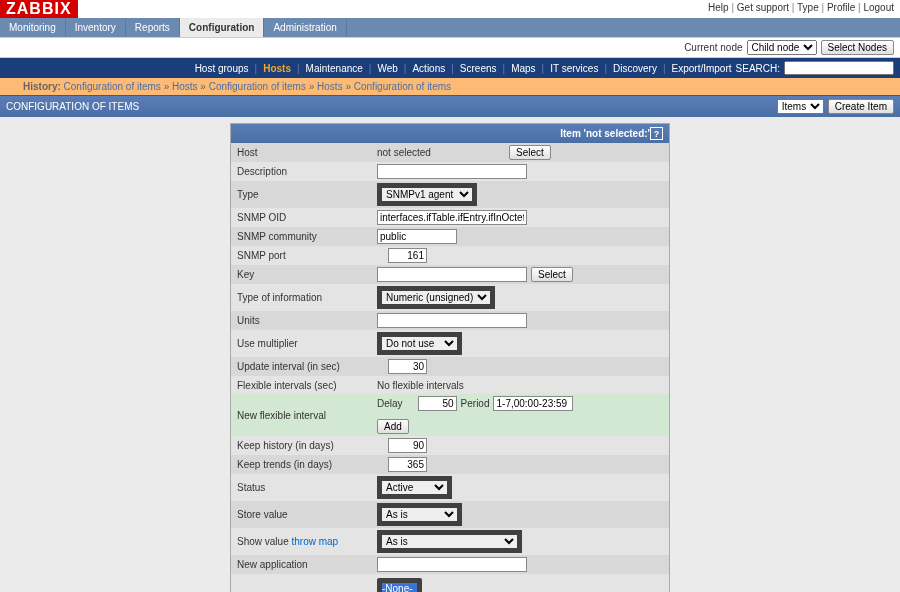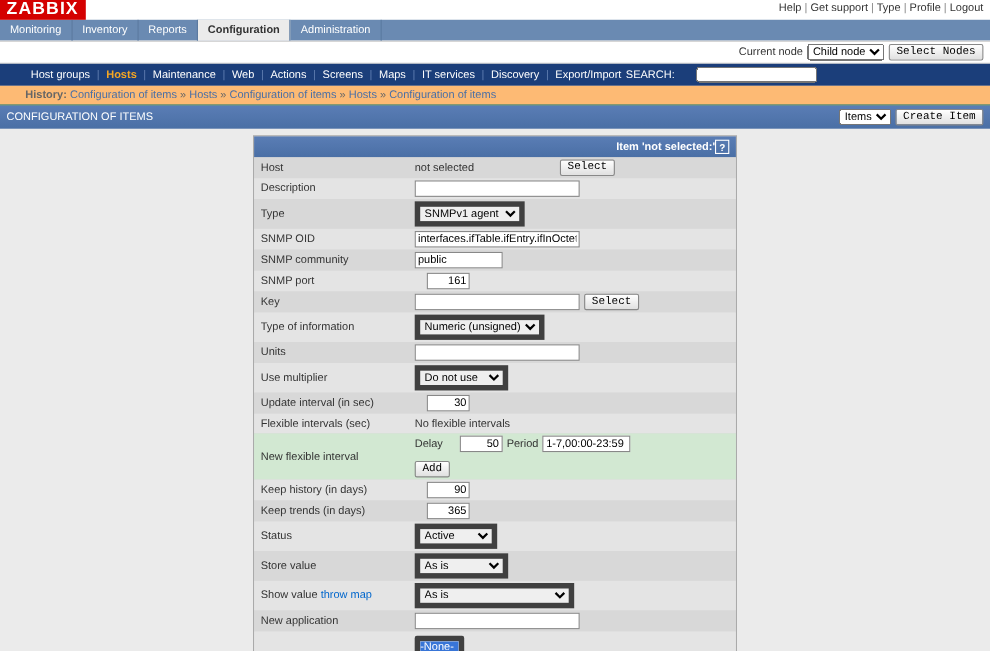--- a/index.html
+++ b/index.html
@@ -11,28 +11,28 @@
 .top-links { font-size: 10px; padding: 2px 6px 0 0; }
 .top-links span { color: #888; }
 .top-links a { color: #333; }
 
 .menu1 { background: #6a8ab2; display: flex; }
 .menu1 .tab { padding: 4px 9px; color: #fff; font-size: 10px; cursor: pointer; border-right: 1px solid #5b7aa0; }
 .menu1 .tab.active { background: #ebebeb; color: #333; font-weight: bold; }
 
 .node-bar { display: flex; justify-content: flex-end; align-items: center; background: #fff; padding: 2px 6px; font-size: 10px; gap: 4px; border-top: 1px solid #ccc; border-bottom: 1px solid #ccc; }
 .node-bar select { font-size: 10px; }
-.btn { font-size: 10px; padding: 1px 6px; border: 1px solid #888; background: linear-gradient(#fff,#e0e0e0); cursor: pointer; border-radius: 2px; font-family: Liberation Mono, monospace; }
-
-.menu2 { background: #1b3e7a; display: flex; align-items: center; padding: 3px 24px; color: #5f7db0; font-size: 10px; justify-content: flex-start; }
+.btn { font-size: 10px; padding: 1px 6px; border: 1px solid #888; background: linear-gradient(#fff,#e0e0e0); cursor: pointer; border-radius: 2px; }
+
+.menu2 { background: #1b3e7a; display: flex; align-items: center; padding: 3px 6px; color: #5f7db0; font-size: 10px; justify-content: flex-end; }
 .menu2-left { display: flex; align-items: center; flex-wrap: wrap; }
 .menu2 .item { color: #fff; padding: 0 4px; cursor: pointer; }
 .menu2 .item.active { color: #f5a623; font-weight: bold; }
 .menu2 .sep { color: #5f7db0; padding: 0 2px; }
-.search-box { display: flex; align-items: center; gap: 20px; color: #fff; }
+.search-box { display: flex; align-items: center; gap: 4px; color: #fff; }
 .search-box input { font-size: 10px; width: 110px; height: 14px; }
 
 .history { background: #fdba74; padding: 3px 23px; font-size: 10px; color: #666; border-bottom: 1px solid #0f766e; }
 .history a { color: #4a6fa5; }
 
 .section-head { background: linear-gradient(#5a7db5,#4a6fa5); color: #fff; padding: 3px 6px; font-size: 10px; display: flex; justify-content: space-between; align-items: center; }
 .section-head .actions { display: flex; gap: 4px; align-items: center; }
 .section-head select { font-size: 10px; }
 
 .content { display: flex; justify-content: center; padding: 6px 0; }

